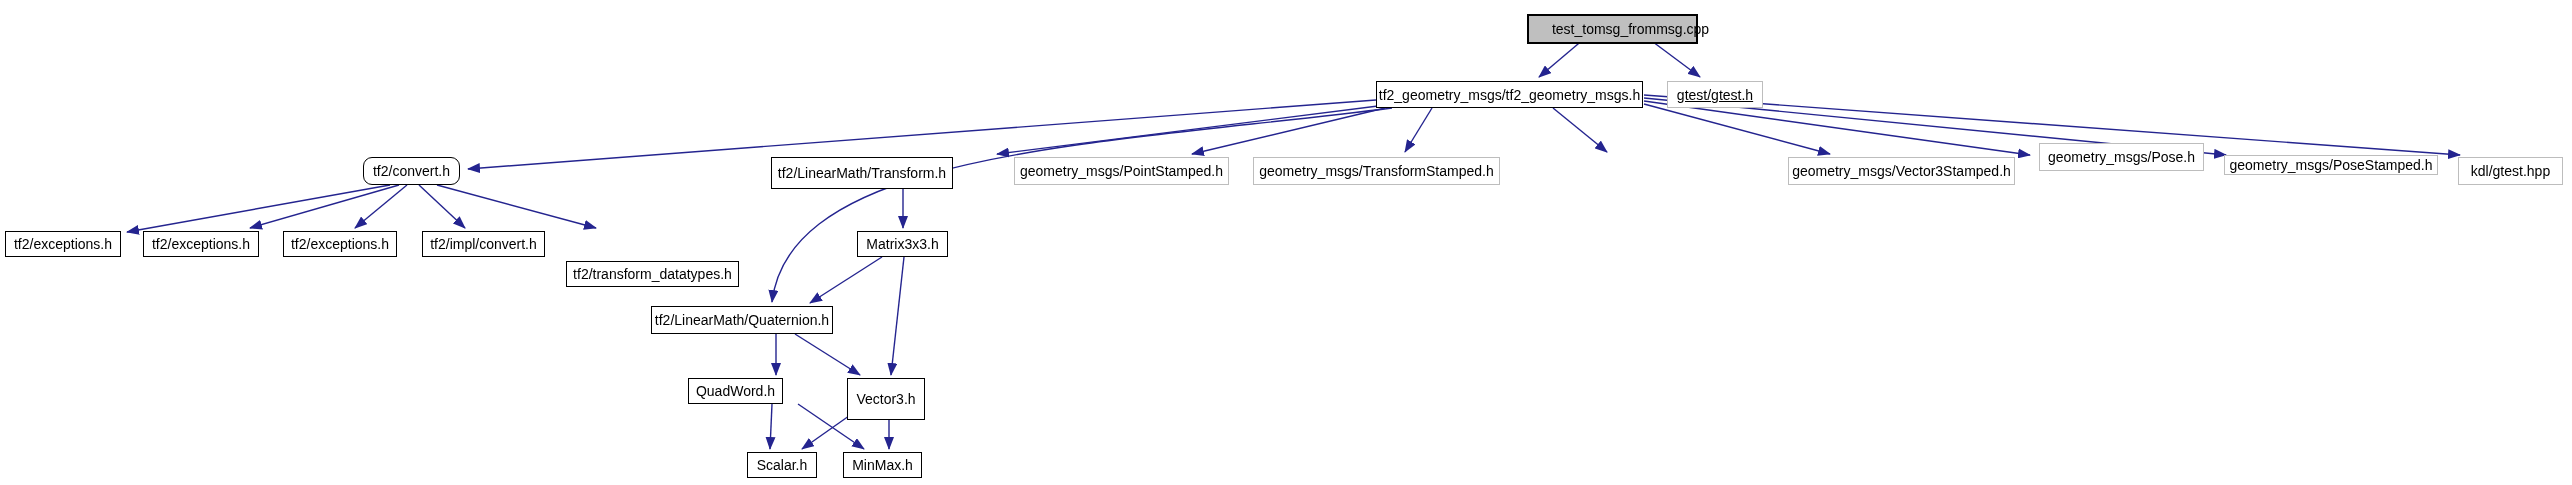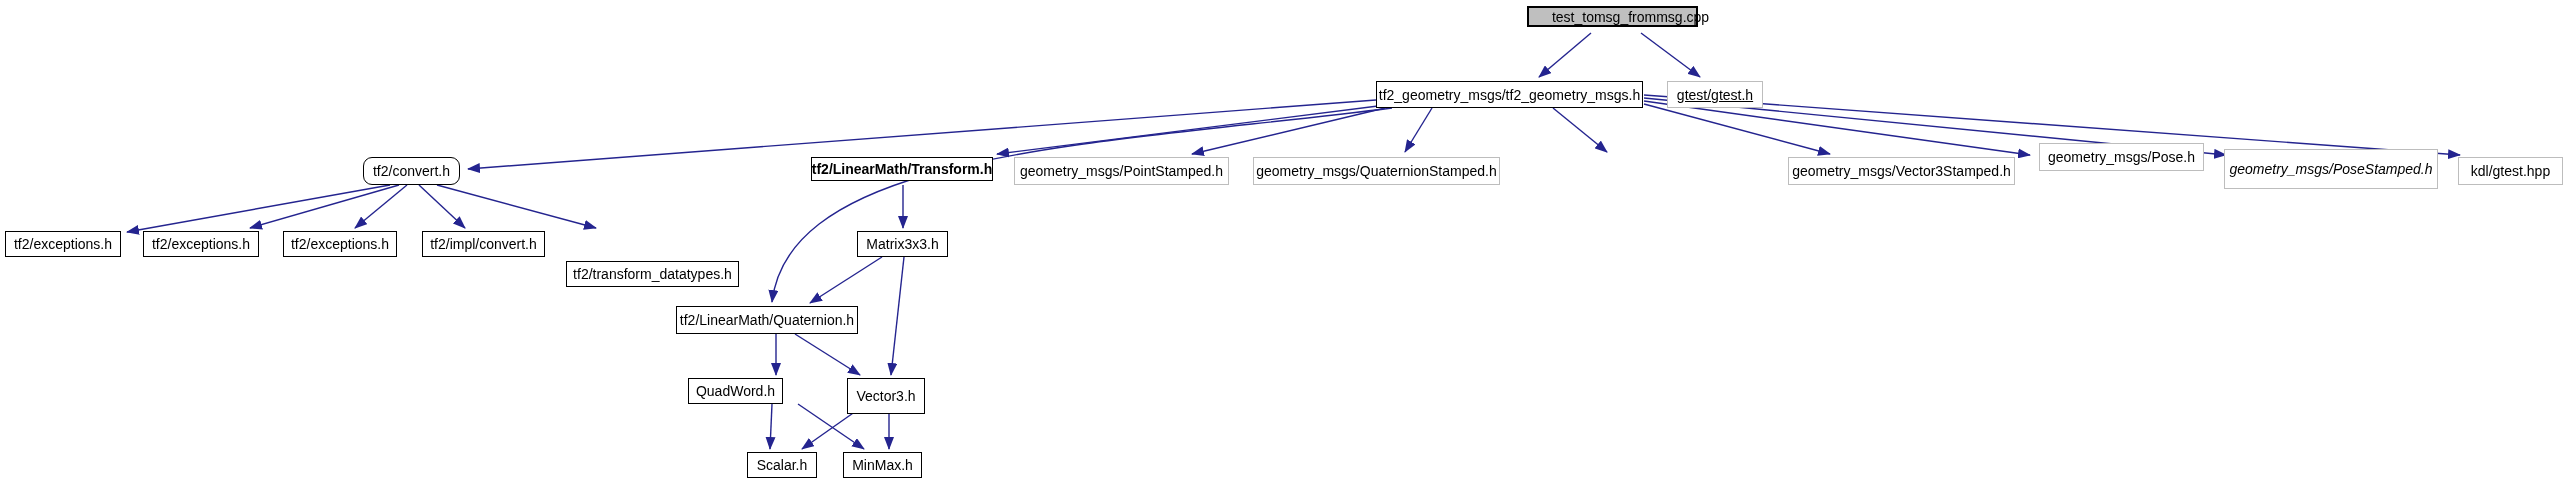--- a/index.html
+++ b/index.html
@@ -83,42 +83,42 @@
     <line class="edge" x1="882" y1="257" x2="810" y2="303" marker-end="url(#arrow)"></line>
     <line class="edge" x1="904" y1="257" x2="891" y2="375" marker-end="url(#arrow)"></line>
     <line class="edge" x1="776" y1="334" x2="776" y2="375" marker-end="url(#arrow)"></line>
     <line class="edge" x1="795" y1="334" x2="860" y2="375" marker-end="url(#arrow)"></line>
     <line class="edge" x1="772" y1="404" x2="770" y2="449" marker-end="url(#arrow)"></line>
     <line class="edge" x1="798" y1="404" x2="864" y2="449" marker-end="url(#arrow)"></line>
     <line class="edge" x1="866" y1="404" x2="802" y2="449" marker-end="url(#arrow)"></line>
     <line class="edge" x1="889" y1="404" x2="889" y2="449" marker-end="url(#arrow)"></line>
   </svg>
 
-  <div class="node highlight" style="left:1527px; top:6px;  width:171px; height:21px;padding-left:36px;">test_tomsg_frommsg.cpp</div>
+  <div class="node highlight" style="left:1527px; top:14px;  width:171px; height:30px;padding-left:36px;">test_tomsg_frommsg.cpp</div>
 
   <div class="node" style="left:1376px; top:81px; width:267px; height:27px;">tf2_geometry_msgs/tf2_geometry_msgs.h</div>
   <div class="node external" style="left:1667px; top:81px; width:96px;  height:27px;text-decoration:underline;">gtest/gtest.h</div>
 
   <div class="node" style="left:363px;  top:157px; width:97px;  height:28px;border-radius:9px;">tf2/convert.h</div>
-  <div class="node" style="left:811px;  top:157px; width:182px; height:24px;font-weight:bold;">tf2/LinearMath/Transform.h</div>
+  <div class="node" style="left:771px;  top:157px; width:182px; height:32px;">tf2/LinearMath/Transform.h</div>
   <div class="node external" style="left:1014px; top:157px; width:215px; height:28px;">geometry_msgs/PointStamped.h</div>
-  <div class="node external" style="left:1253px; top:157px; width:247px; height:28px;">geometry_msgs/QuaternionStamped.h</div>
+  <div class="node external" style="left:1253px; top:157px; width:247px; height:28px;">geometry_msgs/TransformStamped.h</div>
   <div class="node external" style="left:1788px; top:157px; width:227px; height:28px;">geometry_msgs/Vector3Stamped.h</div>
   <div class="node external" style="left:2039px; top:143px; width:165px; height:28px;">geometry_msgs/Pose.h</div>
-  <div class="node external" style="left:2224px; top:149px; width:214px; height:40px;font-style:italic;">geometry_msgs/PoseStamped.h</div>
+  <div class="node external" style="left:2224px; top:155px; width:214px; height:20px;">geometry_msgs/PoseStamped.h</div>
   <div class="node external" style="left:2458px; top:157px; width:105px; height:28px;">kdl/gtest.hpp</div>
 
   <div class="node" style="left:5px;   top:231px; width:116px; height:26px;">tf2/exceptions.h</div>
   <div class="node" style="left:143px; top:231px; width:116px; height:26px;">tf2/exceptions.h</div>
   <div class="node" style="left:283px; top:231px; width:114px; height:26px;">tf2/exceptions.h</div>
   <div class="node" style="left:422px; top:231px; width:123px; height:26px;">tf2/impl/convert.h</div>
   <div class="node" style="left:566px; top:231px; width:173px; height:26px;margin-top:30px;">tf2/transform_datatypes.h</div>
   <div class="node" style="left:857px; top:231px; width:91px;  height:26px;">Matrix3x3.h</div>
 
-  <div class="node" style="left:676px; top:306px; width:182px; height:28px;">tf2/LinearMath/Quaternion.h</div>
+  <div class="node" style="left:651px; top:306px; width:182px; height:28px;">tf2/LinearMath/Quaternion.h</div>
 
   <div class="node" style="left:688px; top:378px; width:95px; height:26px;">QuadWord.h</div>
-  <div class="node" style="left:847px; top:378px; width:78px; height:36px;">Vector3.h</div>
+  <div class="node" style="left:847px; top:378px; width:78px; height:42px;">Vector3.h</div>
 
   <div class="node" style="left:747px; top:452px; width:70px; height:26px;">Scalar.h</div>
   <div class="node" style="left:843px; top:452px; width:79px; height:26px;">MinMax.h</div>
 
 </div>
 
 </body></html>

